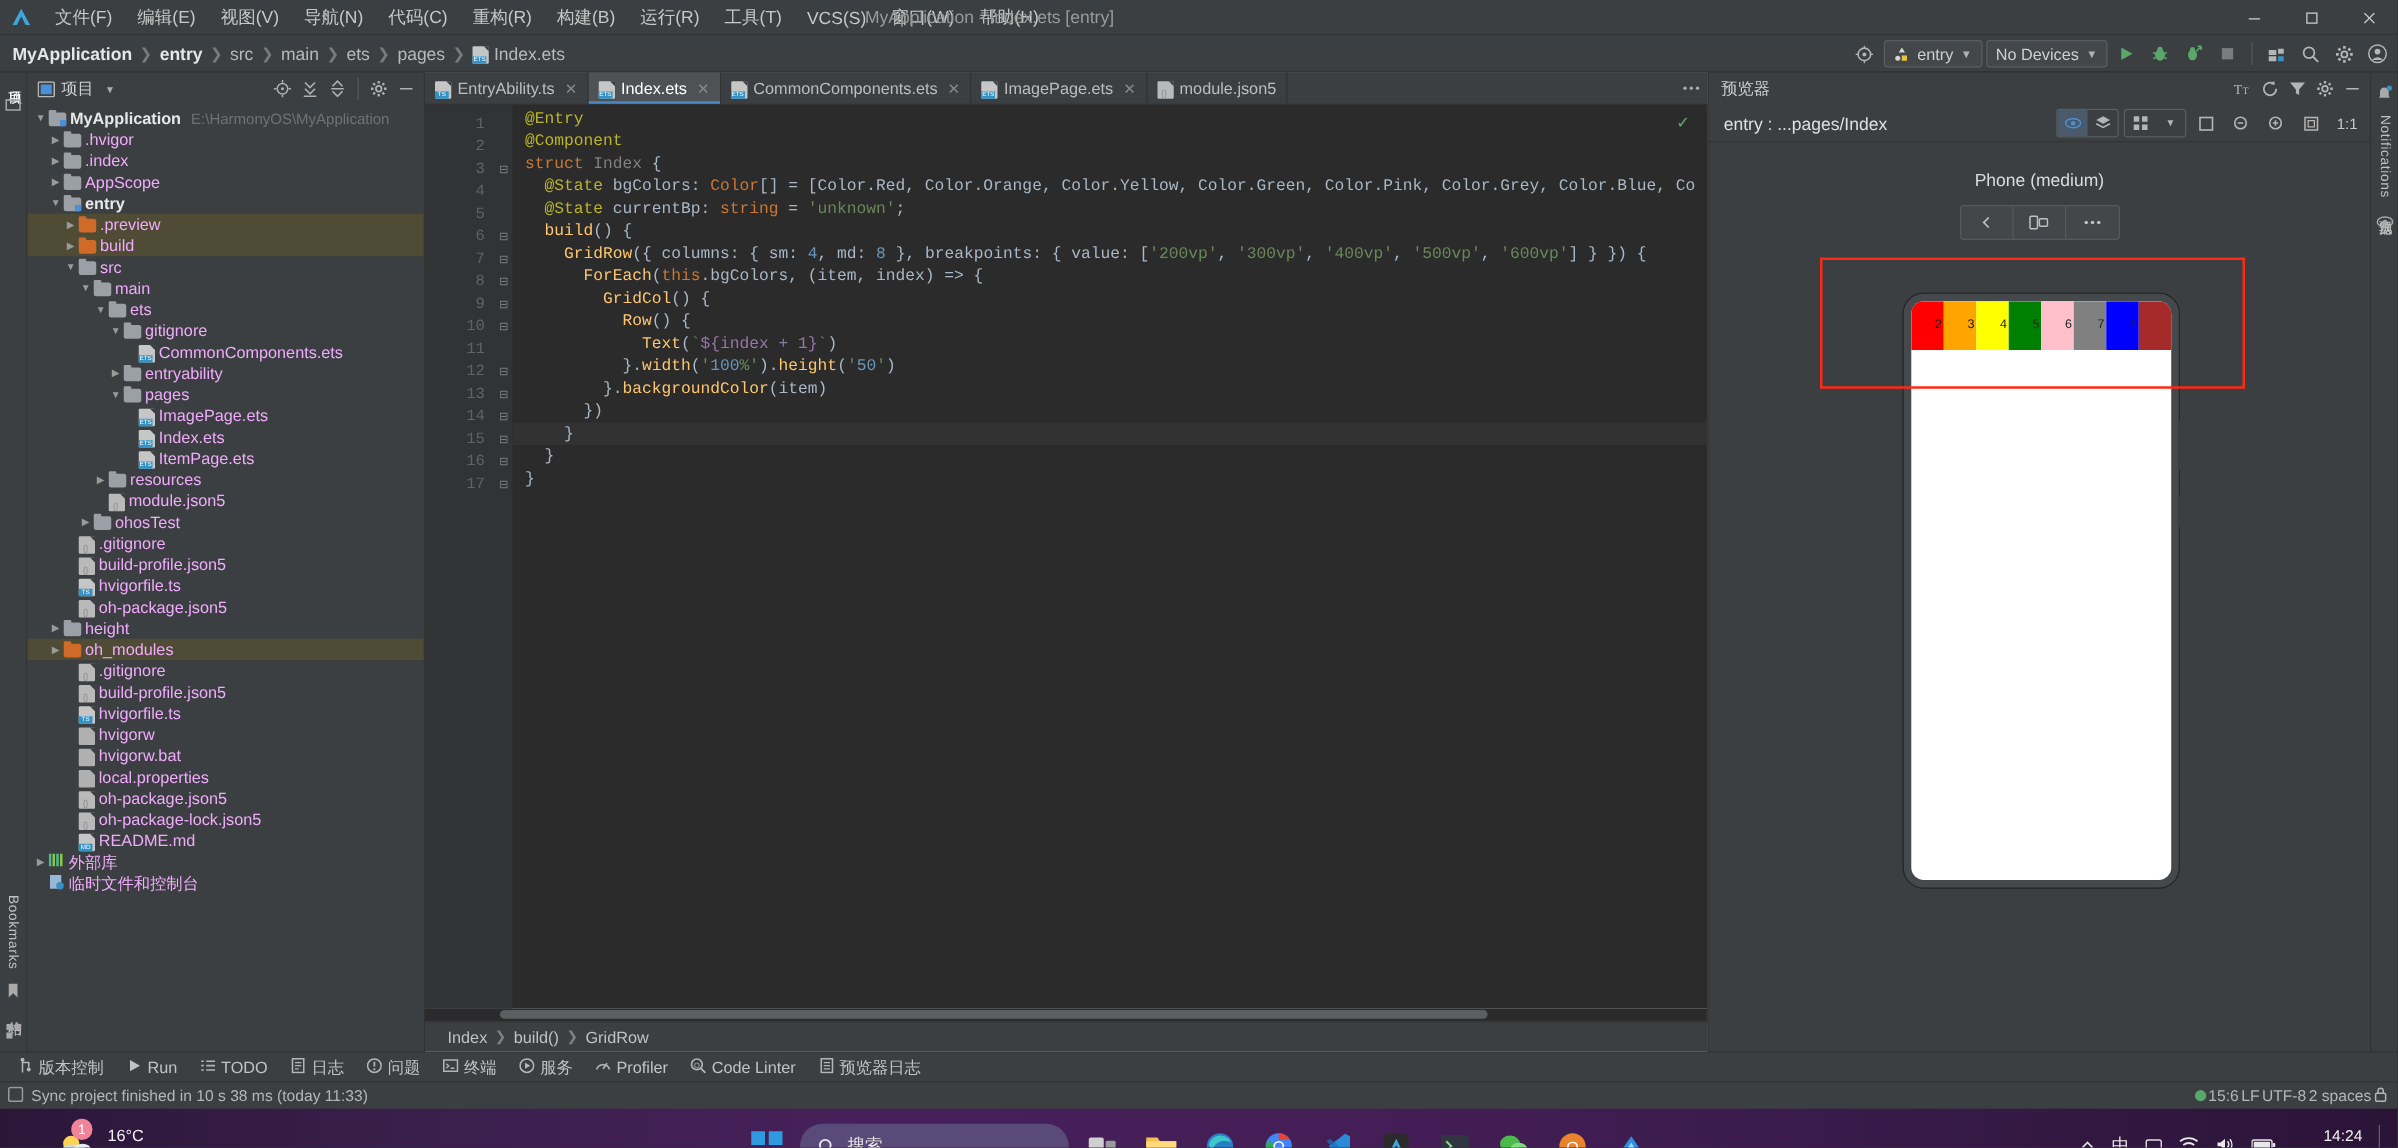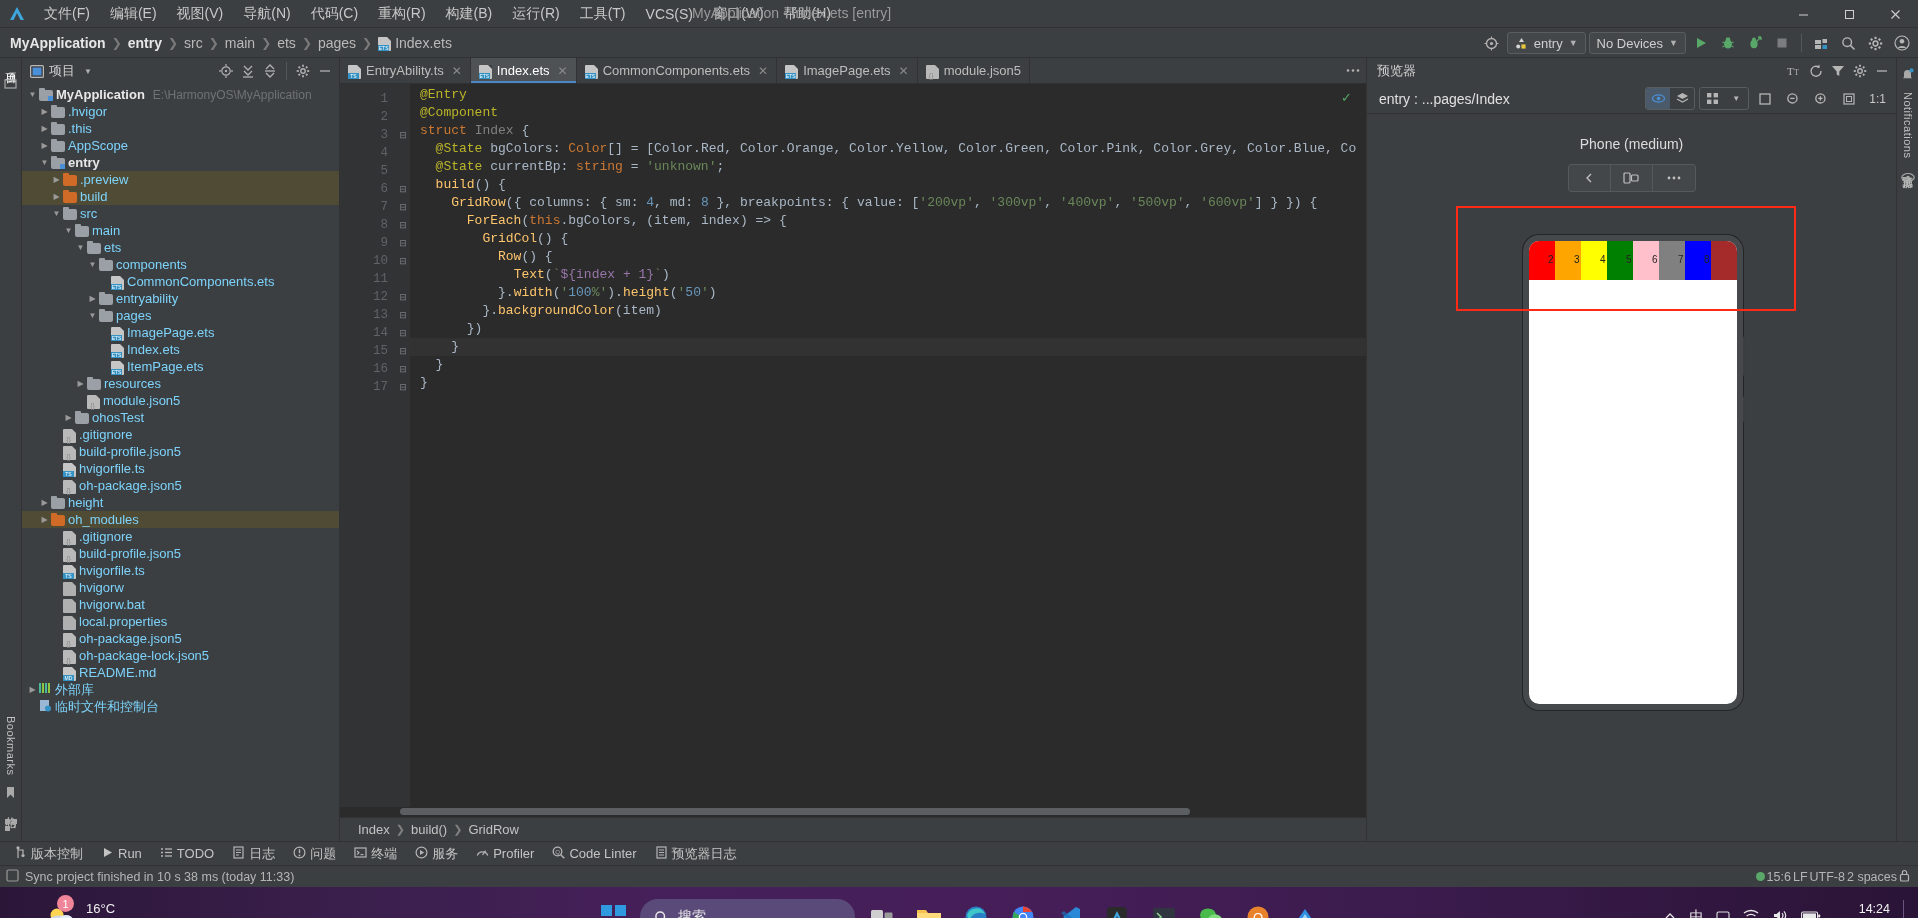--- a/index.html
+++ b/index.html
@@ -49,21 +49,21 @@
   .project { width:318px; background:#3c3f41; border-right:1px solid #323232;
     display:flex; flex-direction:column; }
   .panel-head { height:26px; display:flex; align-items:center; padding:0 4px 0 8px; position:relative; }
   .panel-head .ptitle { font-size:13px; color:#cfcfcf; display:flex; align-items:center; gap:5px; }
   .panel-head .pactions { margin-left:auto; display:flex; align-items:center; gap:2px; }
   .pa { width:20px; height:20px; display:flex; align-items:center; justify-content:center; color:#b0b0b0; }
   .tree { flex:1; overflow:hidden; padding-top:2px; background:#3c3f41; font-size:13px; }
   .trow { display:flex; align-items:center; height:17px; white-space:nowrap; padding-left:2px; }
   .trow.hl { background:#4f4b34; }
   .arrow { width:13px; text-align:center; color:#9a9a9a; font-size:8px; flex:none; }
-  .tlabel { color:#7dd3fc; margin-left:3px; }
+  .tlabel { color:#f0abfc; margin-left:3px; }
   .tlabel.bold { font-weight:bold; color:#e8e8e8; }
   .tpath { color:#6f7276; margin-left:8px; font-size:12px; }
 
   
   .fold { width:14px; height:11px; background:#9aa0a6; border-radius:1px 2px 2px 2px; position:relative; top:1px; }
   .fold:before { content:""; position:absolute; left:0; top:-2px; width:6px; height:3px; background:#9aa0a6; border-radius:1px 1px 0 0; }
   .fold.blue:after { content:""; position:absolute; right:0; bottom:0; width:5px; height:5px; background:#4a90d9; }
   .fold.orange { background:#cf6a27; }
   .fold.orange:before { background:#cf6a27; }
 
@@ -420,21 +420,21 @@
             <span class="tpath">E:\HarmonyOS\MyApplication</span>
           </div>
           <div class="trow" style="padding-left: 16px;">
             <span class="arrow">▶</span>
             <span class="fold"></span>
             <span class="tlabel">.hvigor</span>
           </div>
           <div class="trow" style="padding-left: 16px;">
             <span class="arrow">▶</span>
             <span class="fold"></span>
-            <span class="tlabel">.this</span>
+            <span class="tlabel">.index</span>
           </div>
           <div class="trow" style="padding-left: 16px;">
             <span class="arrow">▶</span>
             <span class="fold"></span>
             <span class="tlabel">AppScope</span>
           </div>
           <div class="trow" style="padding-left: 16px;">
             <span class="arrow">▼</span>
             <span class="fold blue"></span>
             <span class="tlabel bold">entry</span>
@@ -460,21 +460,21 @@
             <span class="tlabel">main</span>
           </div>
           <div class="trow" style="padding-left: 52px;">
             <span class="arrow">▼</span>
             <span class="fold"></span>
             <span class="tlabel">ets</span>
           </div>
           <div class="trow" style="padding-left: 64px;">
             <span class="arrow">▼</span>
             <span class="fold"></span>
-            <span class="tlabel">components</span>
+            <span class="tlabel">gitignore</span>
           </div>
           <div class="trow" style="padding-left: 76px;">
             <span class="arrow"></span>
             <span class="fico">
               <span class="tag">ETS</span>
             </span>
             <span class="tlabel">CommonComponents.ets</span>
           </div>
           <div class="trow" style="padding-left: 64px;">
             <span class="arrow">▶</span>

